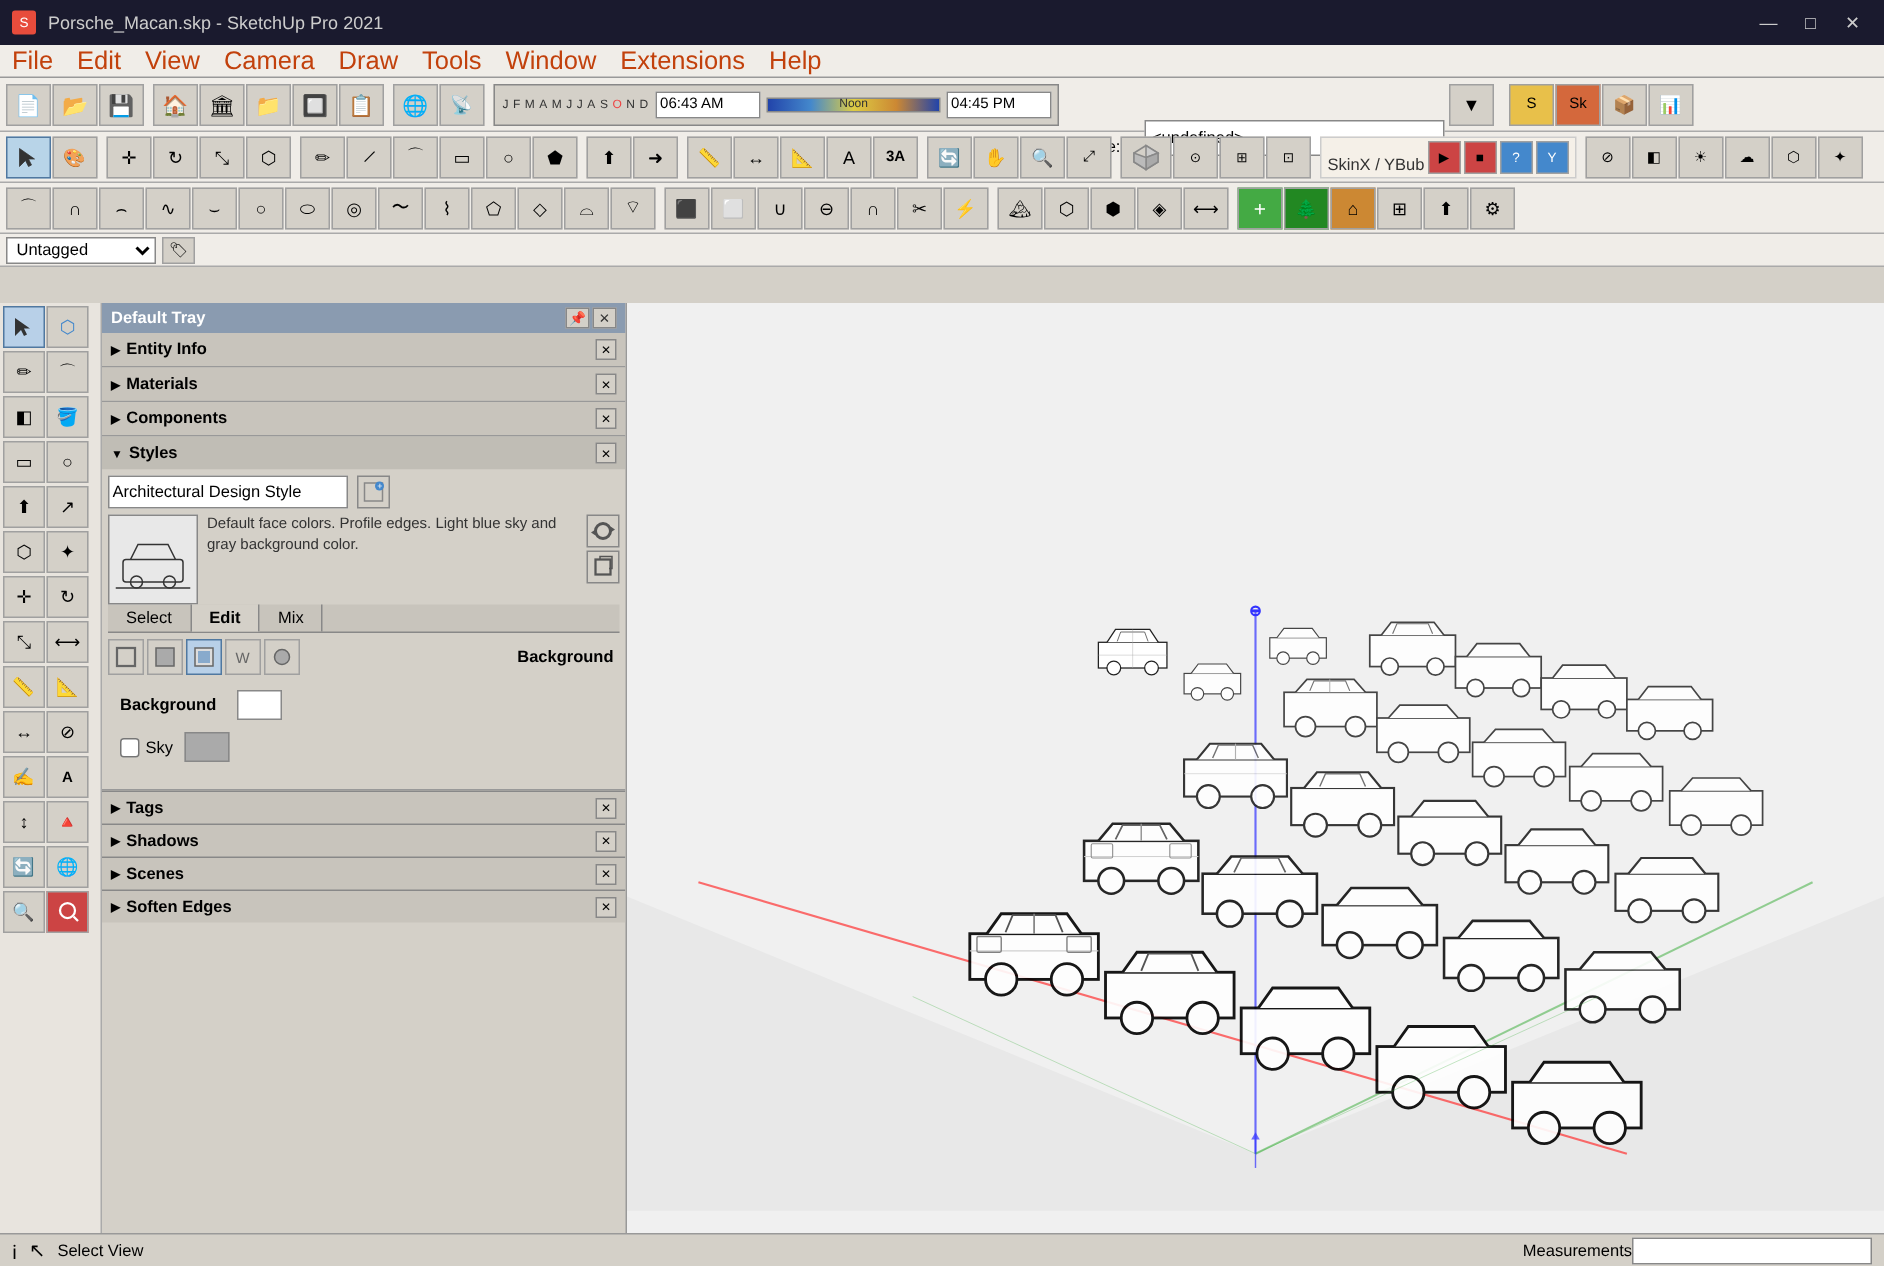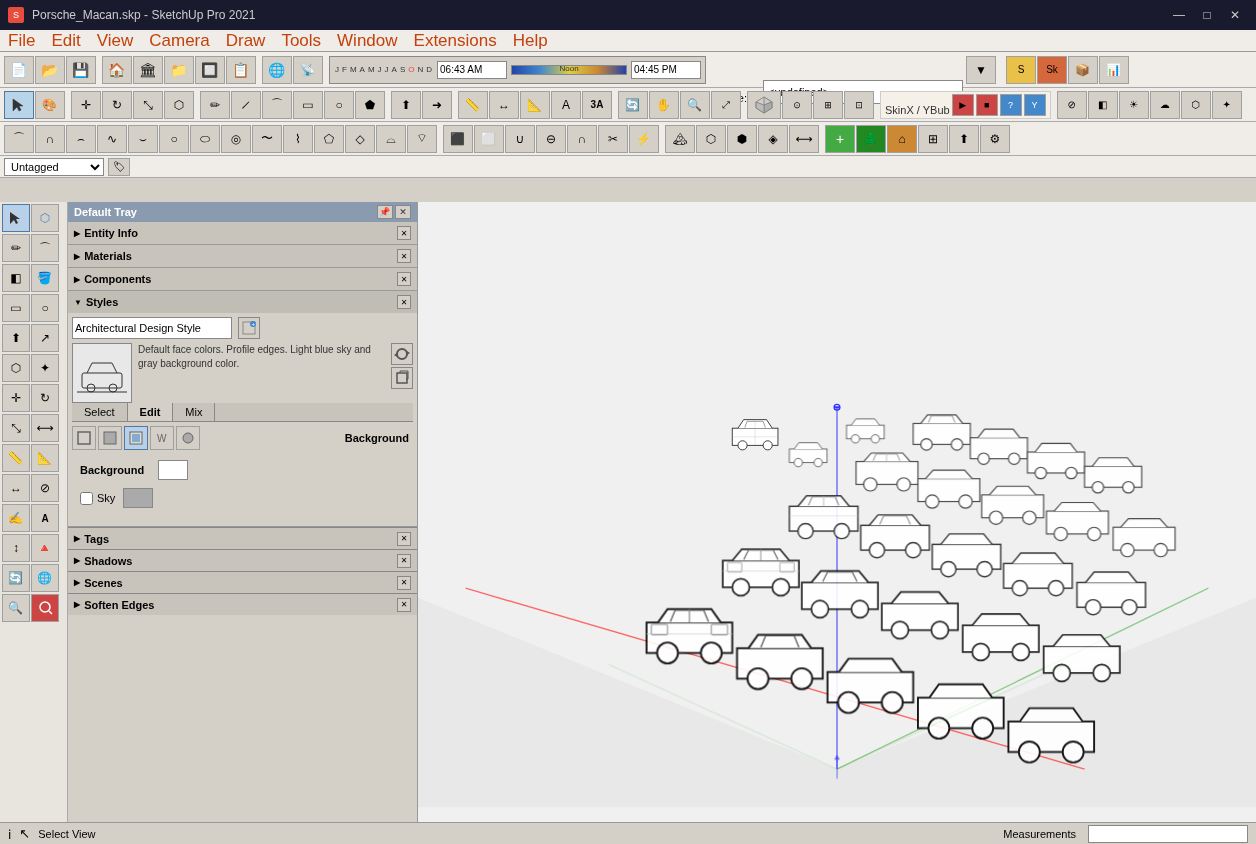--- a/index.html
+++ b/index.html
@@ -64,21 +64,21 @@
     
     .tab-bar { display: flex; gap: 0; background: #c8c4bc; border-bottom: 1px solid #888; }
     .tab { padding: 3px 12px; font-size: 11px; cursor: pointer; border-right: 1px solid #888; }
     .tab.active { background: #d4d0c8; font-weight: bold; }
     
     
     .bg-content { padding: 8px; background: #d4d0c8; }
     .bg-row { display: flex; align-items: center; gap: 8px; margin-bottom: 8px; }
     .bg-label { font-size: 11px; min-width: 70px; font-weight: bold; }
     .color-swatch { width: 30px; height: 20px; border: 1px solid #888; cursor: pointer; }
-    .checkbox-label { display: flex; align-items: center; gap: 4px; font-size: 11px; }
+    .checkbox-label { display: flex; align-items: flex-end; gap: 4px; font-size: 11px; }
     .checkbox-label input { margin: 0; }
     .sky-color { background: #aaaaaa; }
     .ground-color { background: #c8c4a0; }
     .bg-white { background: #ffffff; }
     
     
     .transparency-area { margin-top: 4px; display: flex; flex-direction: column; }
     .transparency-label { font-size: 10px; color: #888; text-align: center; margin-bottom: 2px; }
     .slider-row { display: flex; align-items: center; gap: 4px; padding: 0 20px; }
     .slider-track { flex: 1; height: 6px; background: #888; border-radius: 3px; position: relative; }
@@ -89,21 +89,21 @@
     
     
     .show-ground-row { padding: 4px 8px; display: flex; align-items: center; gap: 4px; font-size: 11px; }
     
     
     .viewport { flex: 1; background: #e8e8e8; position: relative; overflow: hidden; }
     
     
     .status-bar { position: absolute; bottom: 0; left: 0; right: 0; height: 22px; background: #d4d0c8; border-top: 1px solid #999; display: flex; align-items: center; justify-content: space-between; padding: 0 8px; font-size: 11px; }
     .status-left { display: flex; align-items: center; gap: 8px; }
-    .measurements-area { display: flex; align-items: center; gap: 12px; }
+    .measurements-area { display: flex; align-items: center; gap: 0; }
     .measurements-input { width: 160px; height: 18px; font-size: 11px; background: #fff; border: 1px solid #888; padding: 0 2px; }
     .tag-select { height: 18px; font-size: 11px; background: #fff; border: 1px solid #888; padding: 0 2px; min-width: 100px; }
     
     
     .viewport svg { width: 100%; height: 100%; }
     
     
     .tool-pair { display: flex; gap: 1px; }
     
     

